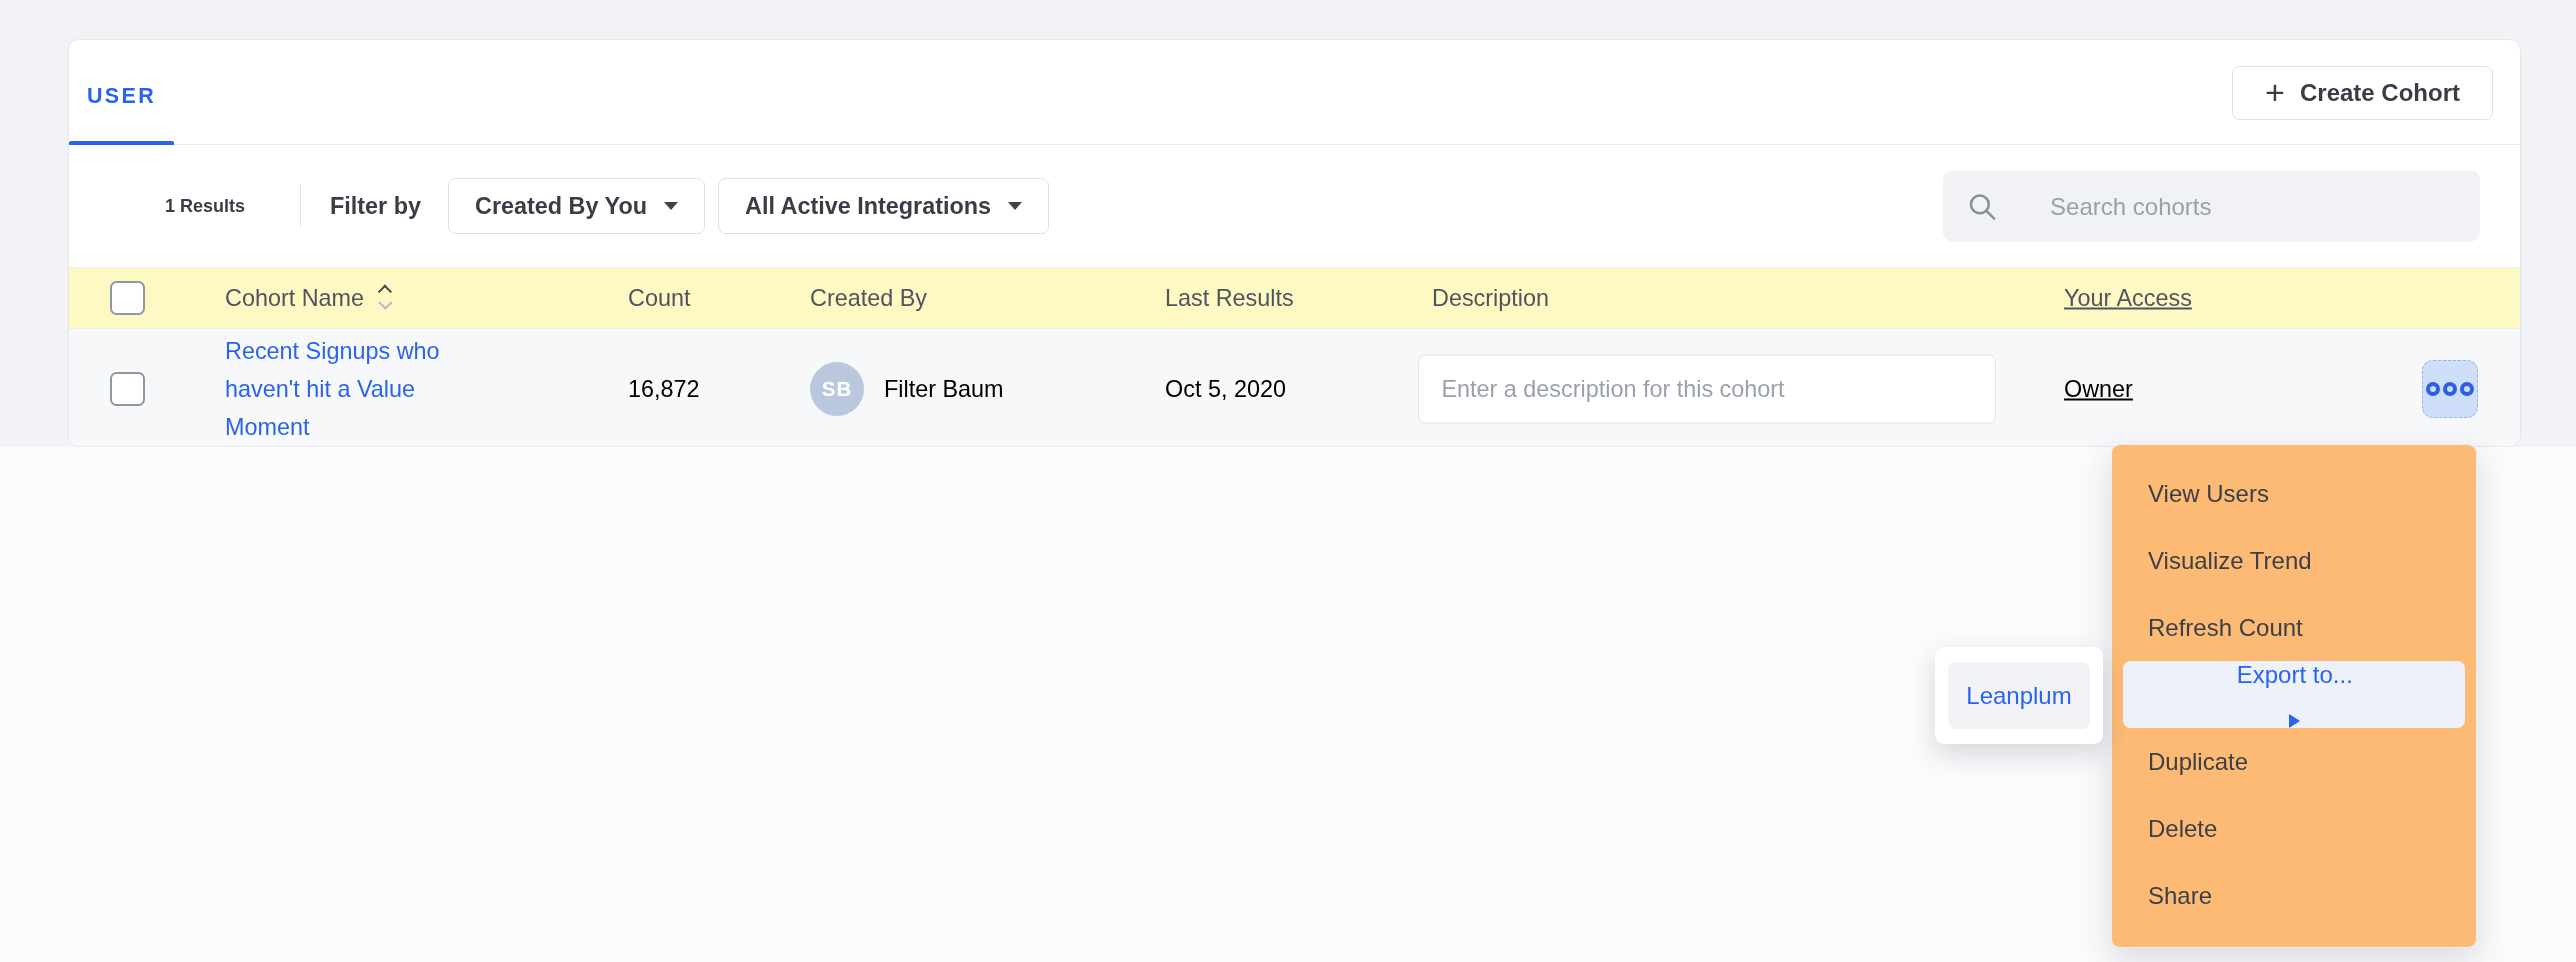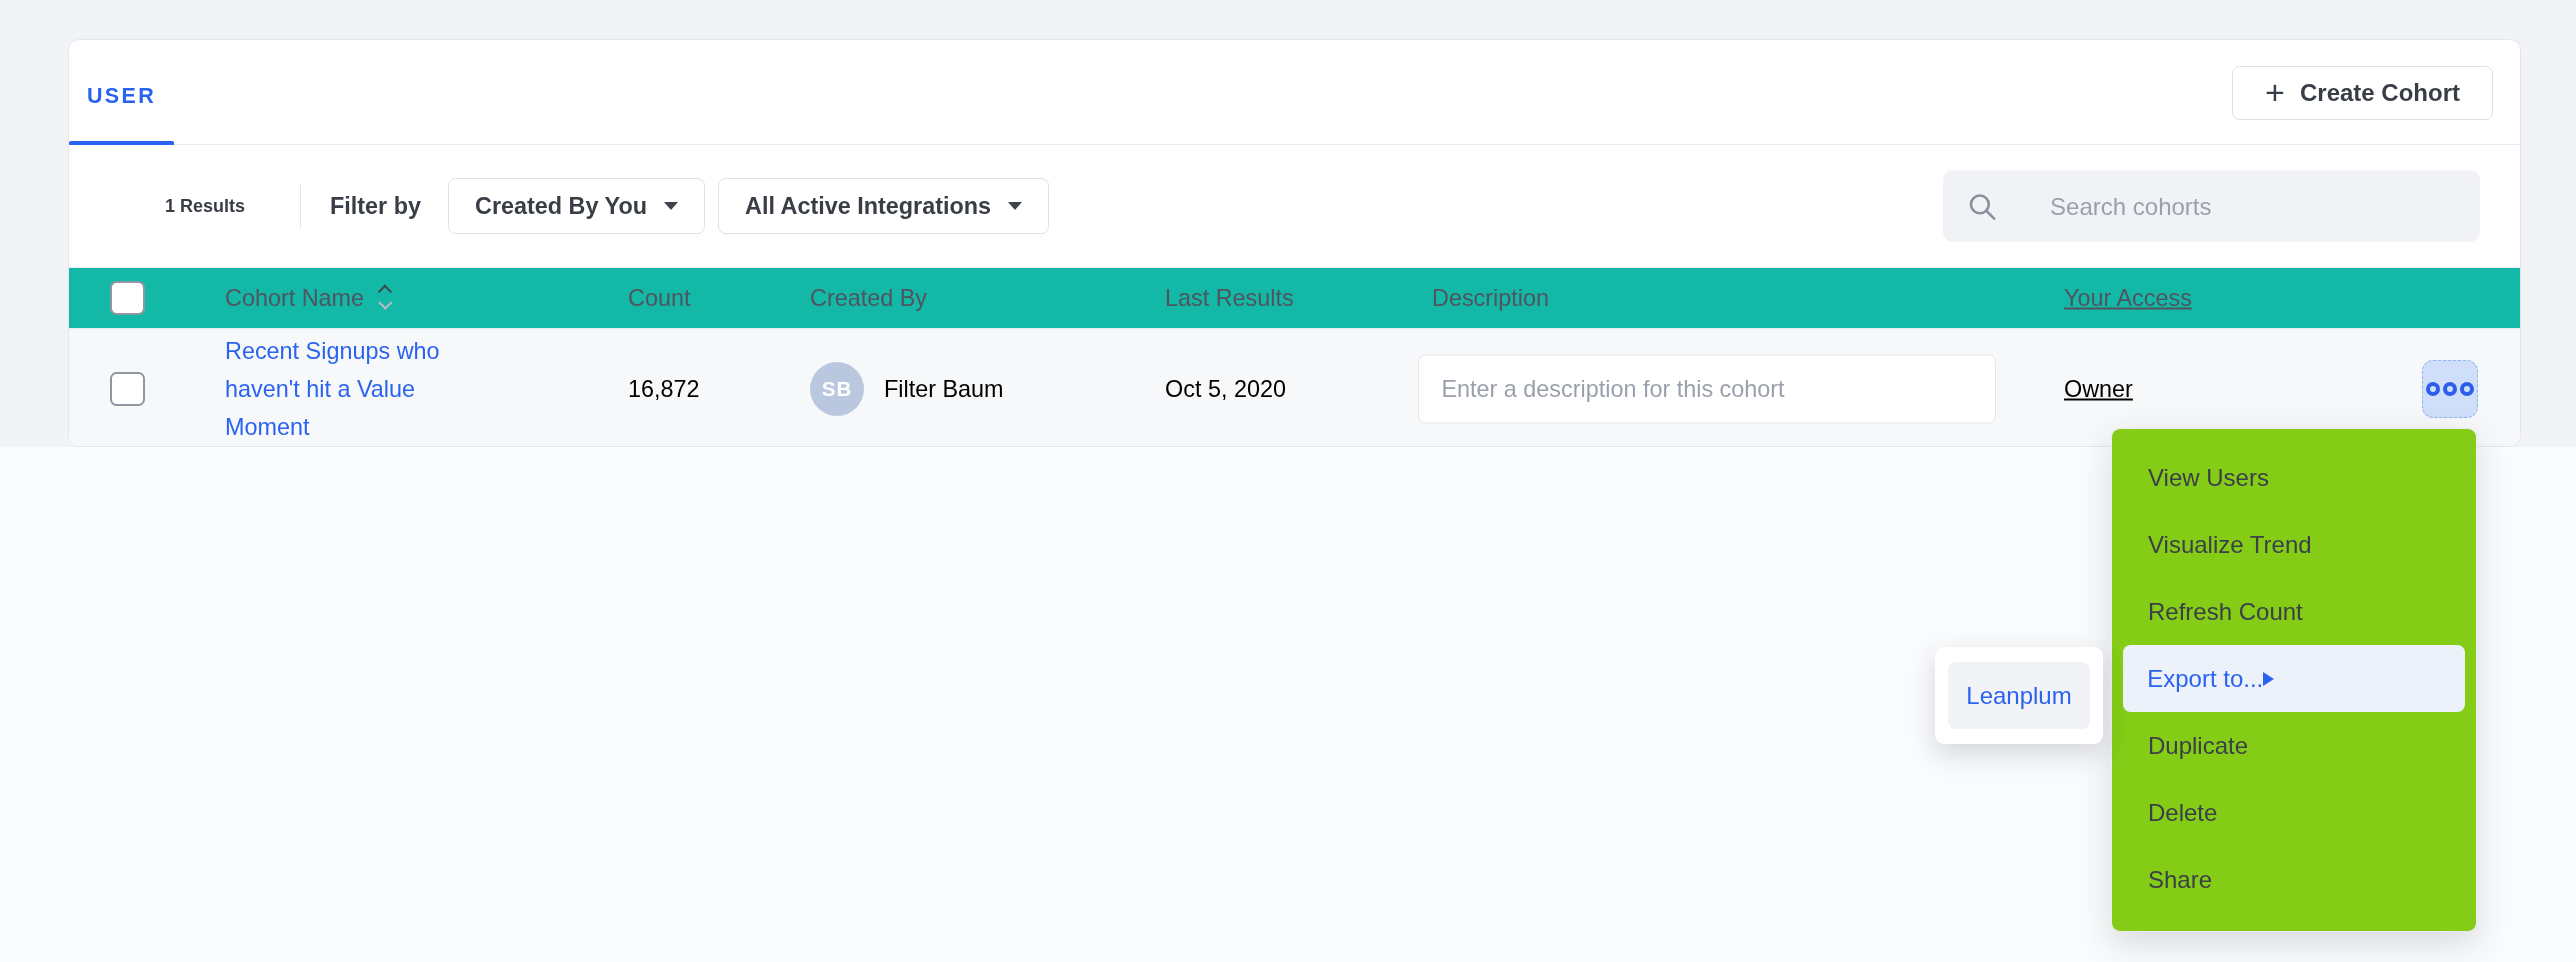--- a/index.html
+++ b/index.html
@@ -42,21 +42,21 @@
 
   .search { position:absolute; right:40px; top:50%; transform:translateY(-50%);
             width:537px; height:71px; background:#f1f2f5; border-radius:9.3px;
             display:flex; align-items:center; padding:0 22.4px; gap:18.7px; }
   .search input { flex:1; border:none; outline:none; background:transparent;
                   font-family:inherit; font-size:24px; color:#3a3e47;margin-left:32px; }
   .search input::placeholder { color:#9aa0ac; }
 
   
   .thead { position:absolute; left:0; top:227px; width:100%; height:61px;
-           background:#14b8a6; border-top:0.9px solid #eceef1; }
+           background:#fef9c3; border-top:0.9px solid #eceef1; }
   .trow  { position:absolute; left:0; top:288px; width:100%; height:120px;
            background:#f7f8fa; border-top:0.9px solid #e9ebef; }
   .cell { position:absolute; top:50%; transform:translateY(-50%); }
   .hcell { font-size:23.4px; font-weight:500; color:#50545f; white-space:nowrap; }
   .dcell { font-size:23.4px; color:#000000; white-space:nowrap; }
   .col-check { left:41px; }  .col-name { left:156px; } .col-count { left:559px; }
   .col-createdby { left:741px; } .col-modified { left:1096px; }
   .col-desc { left:1363px; } .col-access { left:1995px;text-decoration:underline; }
 
   .checkbox { width:35px; height:34px; background:#fff; border:2.3px solid #9096a2; border-radius:6.5px; cursor:pointer; }
@@ -77,27 +77,27 @@
                 font-family:inherit; font-size:23.4px; color:#3d414b; outline:none; }
   .desc-input::placeholder { color:#9aa0ac; }
 
   .more-btn { position:absolute; left:2353px; top:50%; transform:translateY(-50%);
               width:56px; height:58px; border-radius:11.2px; background:#cfdef9;
               border:1.9px dashed #93b3f1; cursor:pointer;
               display:flex; align-items:center; justify-content:center; gap:2.8px; }
   .ring { width:14px; height:14px; border:4.2px solid #2b5fe8; border-radius:50%; }
 
   
-  .menu { position:absolute; left:2111px; top:428px; width:366px;
-          background:#84cc16; border:0.9px solid #eceef2; border-radius:9.3px;
+  .menu { position:absolute; left:2111px; top:444px; width:366px;
+          background:#fdba74; border:0.9px solid #eceef2; border-radius:9.3px;
           box-shadow:0 11.2px 32px rgba(45,52,70,0.16); padding:15px 0 18px 0; }
   .menu-item { height:67px; display:flex; align-items:center; padding-left:36px;
                font-size:24px; color:#3b3f48; cursor:pointer; }
   .menu-item.highlight { margin:0 11.2px; padding-left:24px; background:#edf1fa;
-                         border-radius:7.5px; color:#2a63f0; padding-right:22.4px; }
+                         border-radius:7.5px; color:#2a63f0; justify-content:space-between; padding-right:22.4px;flex-direction:column; }
   .submenu-arrow { width:0; height:0; border-top:7.5px solid transparent;
                    border-bottom:7.5px solid transparent; border-left:11.2px solid #2a63f0; }
 
   
   .flyout { position:absolute; left:1935px; top:647px; width:168px; height:97px;
             background:#fff; border-radius:9.3px; box-shadow:0 9.3px 26px rgba(45,52,70,0.18);
             padding:15px 13px; }
   .flyout-item { width:100%; height:67px; background:#f2f3f6; border-radius:7.5px;
                  display:flex; align-items:center; justify-content:center;
                  font-size:24px; color:#2a63f0; cursor:pointer; }

